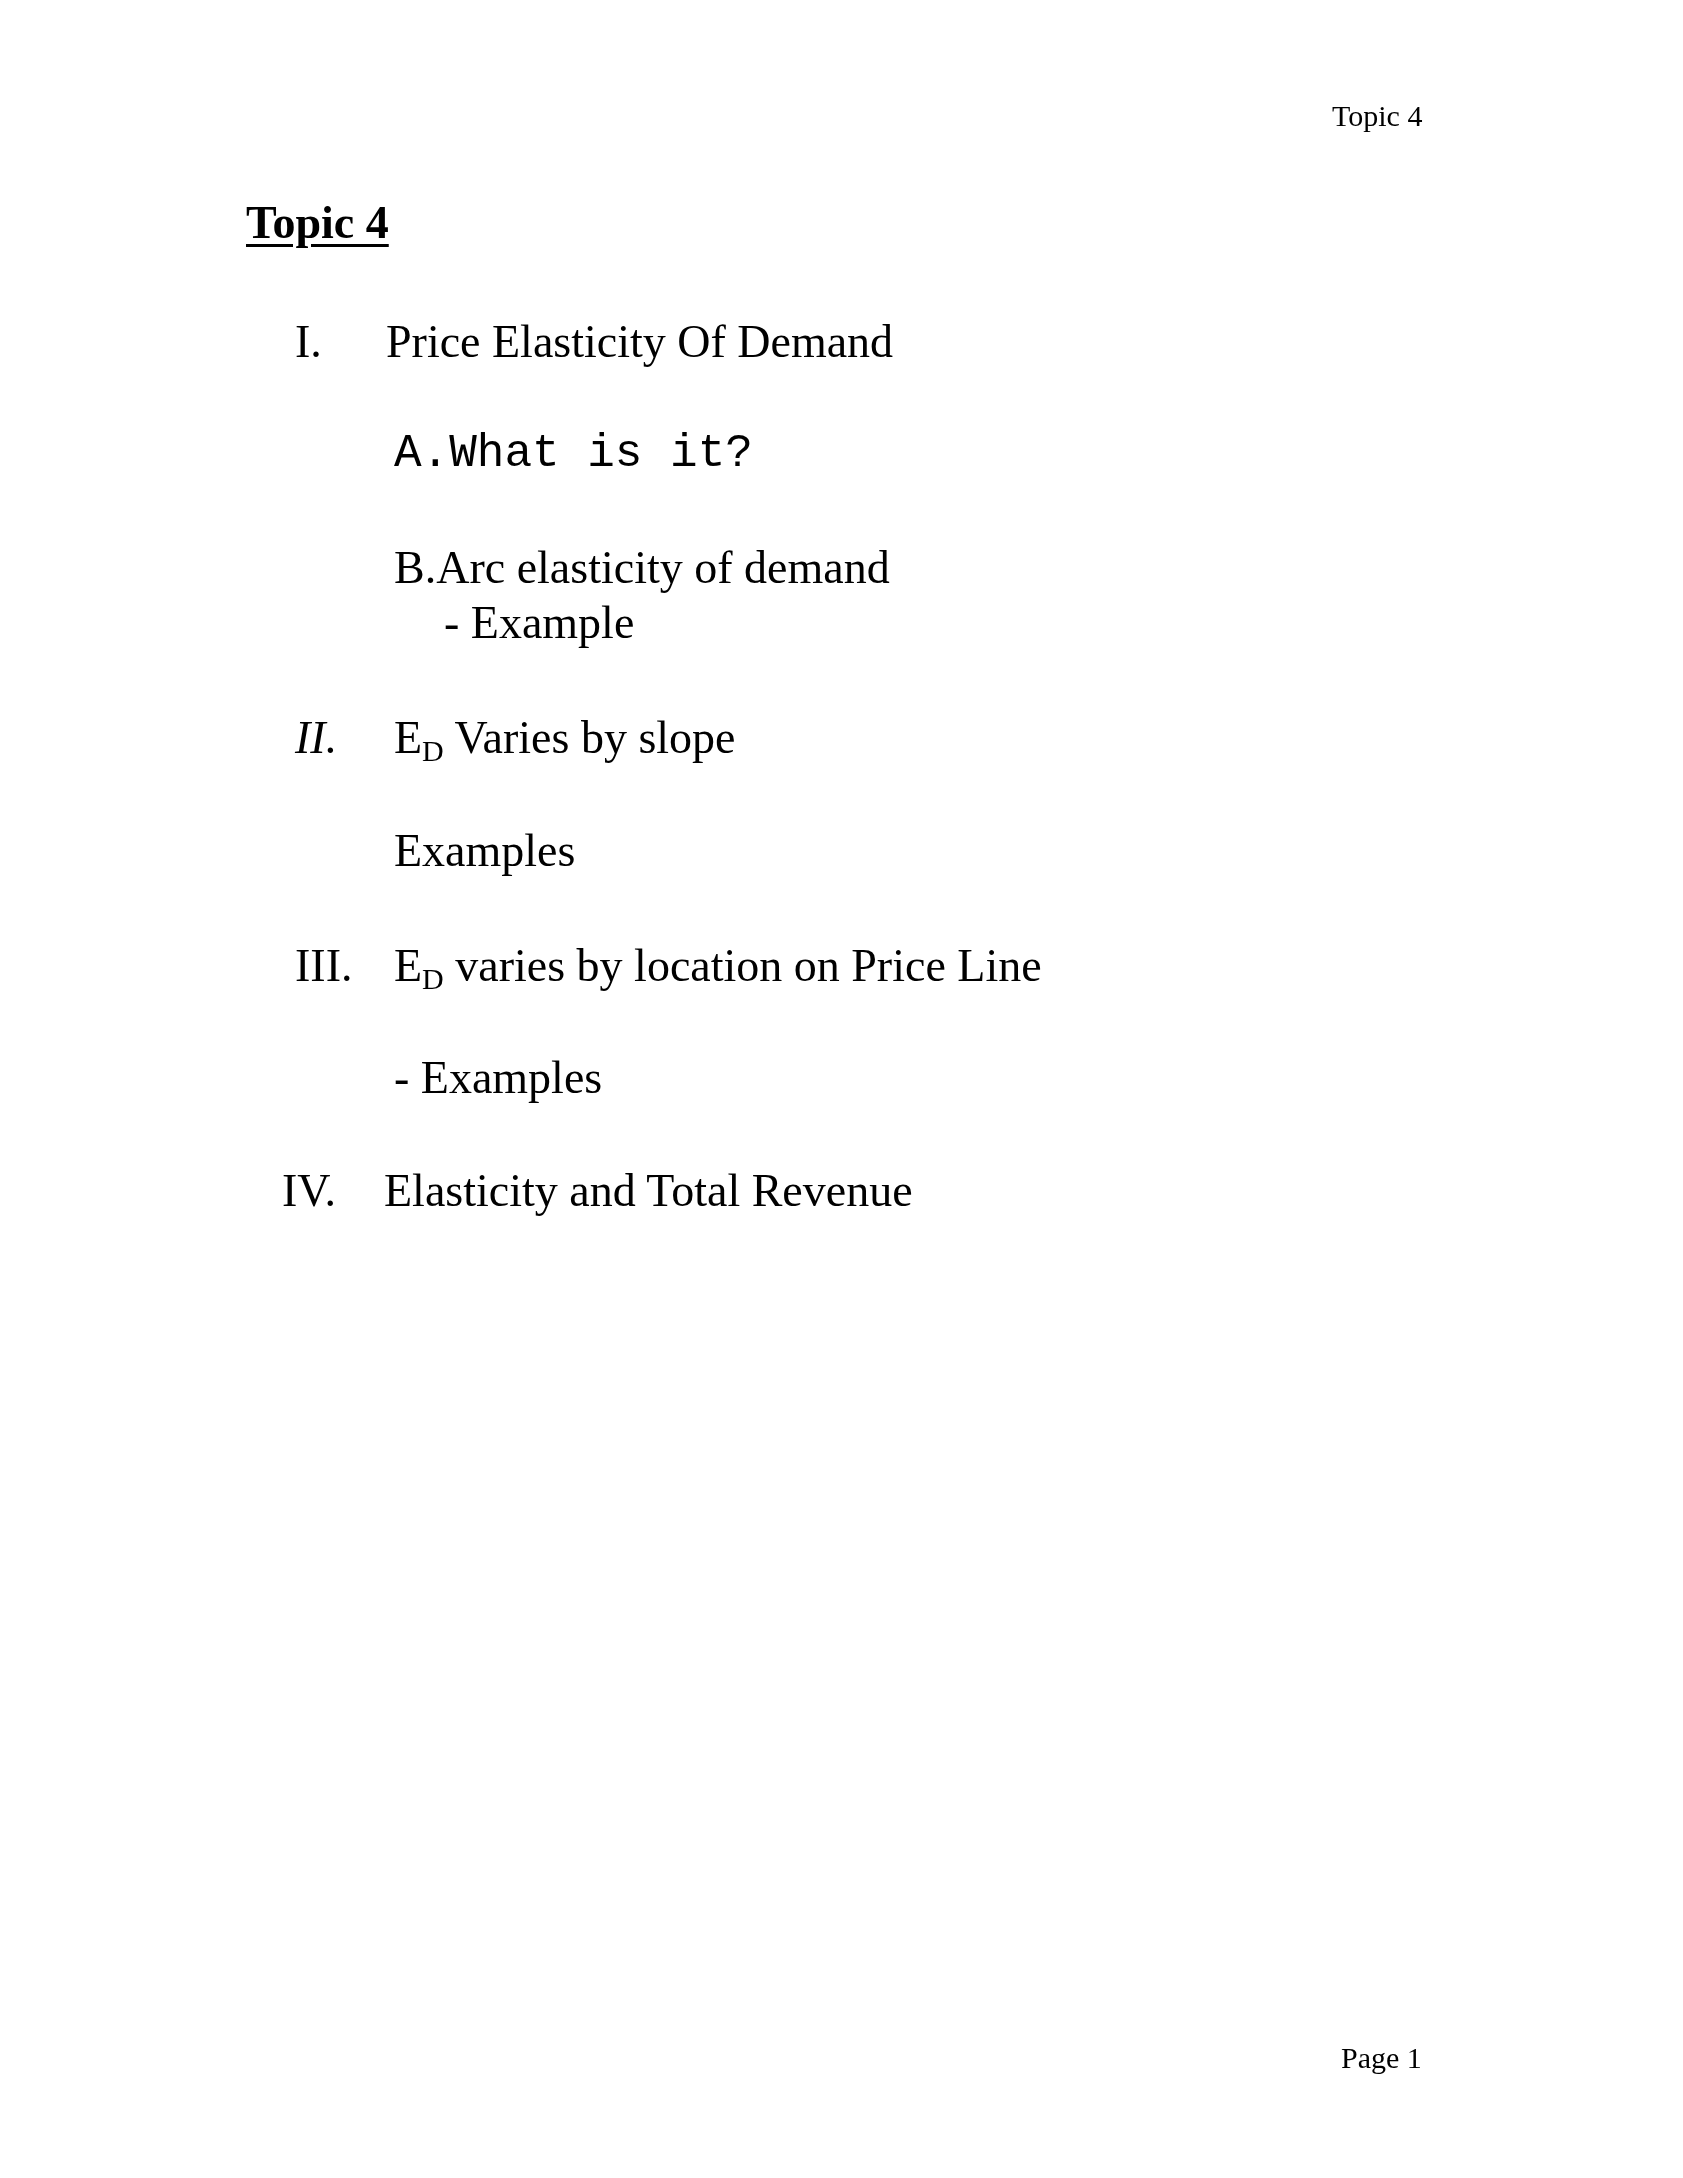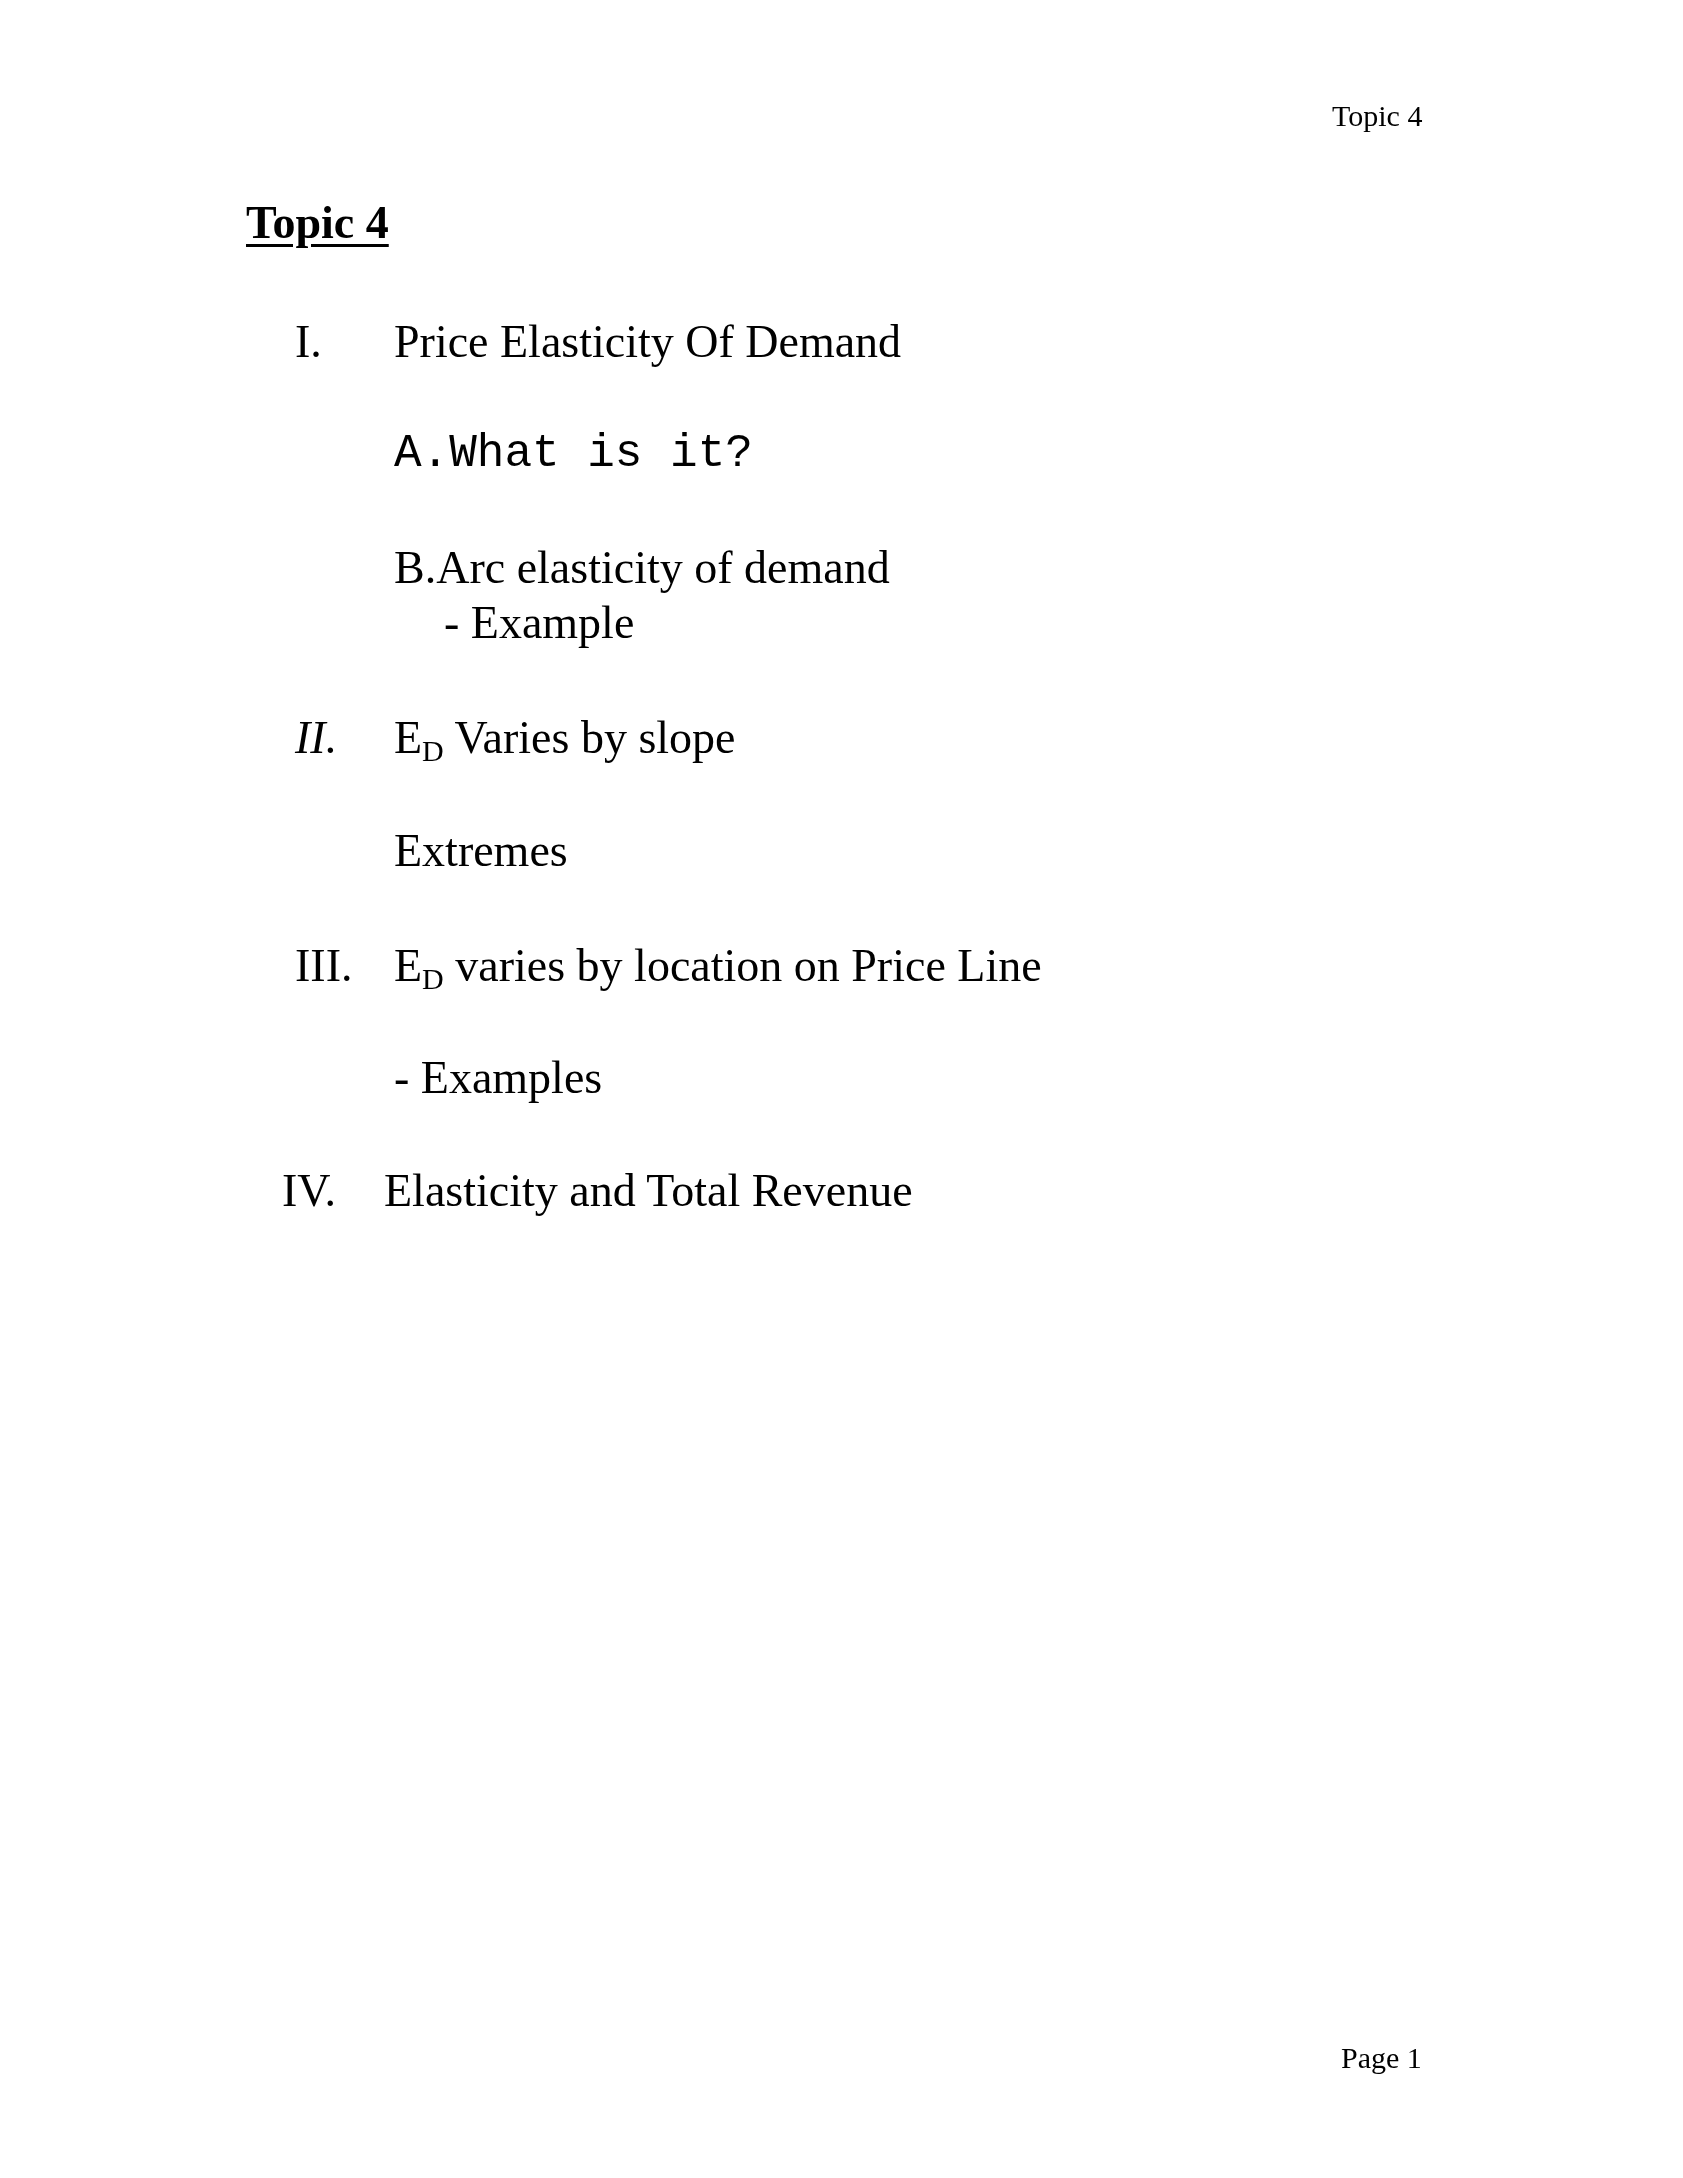--- a/index.html
+++ b/index.html
@@ -12,31 +12,31 @@
   sub { font-size: 30px; vertical-align: -8px; line-height: 0; }
 </style>
 </head>
 <body>
 
 <div class="abs hdr" style="left:1332px; top:99px;">Topic 4</div>
 
 <div class="abs title" style="left:246px; top:196px;">Topic 4</div>
 
 <div class="abs line" style="left:295px; top:315px;">I.</div>
-<div class="abs line" style="left:394px; top:315px;text-align:center;">Price Elasticity Of Demand</div>
+<div class="abs line" style="left:386px; top:315px;text-align:center;">Price Elasticity Of Demand</div>
 
 <div class="abs line" style="left:394px; top:428px;font-family:Liberation Mono, monospace;"><span>A.</span><span>What is it?</span></div>
 
 <div class="abs line" style="left:394px; top:541px;"><span>B.</span><span>Arc elasticity of demand</span></div>
 <div class="abs line" style="left:444px; top:596px;">- Example</div>
 
 <div class="abs line" style="left:295px; top:711px;font-style:italic;">II.</div>
 <div class="abs line" style="left:394px; top:711px;text-align:center;"><span>E</span><sub>D</sub><span> Varies by slope</span></div>
 
-<div class="abs line" style="left:394px; top:824px;">Extremes</div>
+<div class="abs line" style="left:394px; top:824px;">Examples</div>
 
 <div class="abs line" style="left:295px; top:939px;">III.</div>
 <div class="abs line" style="left:394px; top:939px;"><span>E</span><sub>D</sub><span> varies by location on Price Line</span></div>
 
 <div class="abs line" style="left:394px; top:1051px;">- Examples</div>
 
 <div class="abs line" style="left:282px; top:1164px;">IV.</div>
 <div class="abs line" style="left:384px; top:1164px;">Elasticity and Total Revenue</div>
 
 <div class="abs hdr" style="left:1341px; top:2041px;">Page 1</div>

